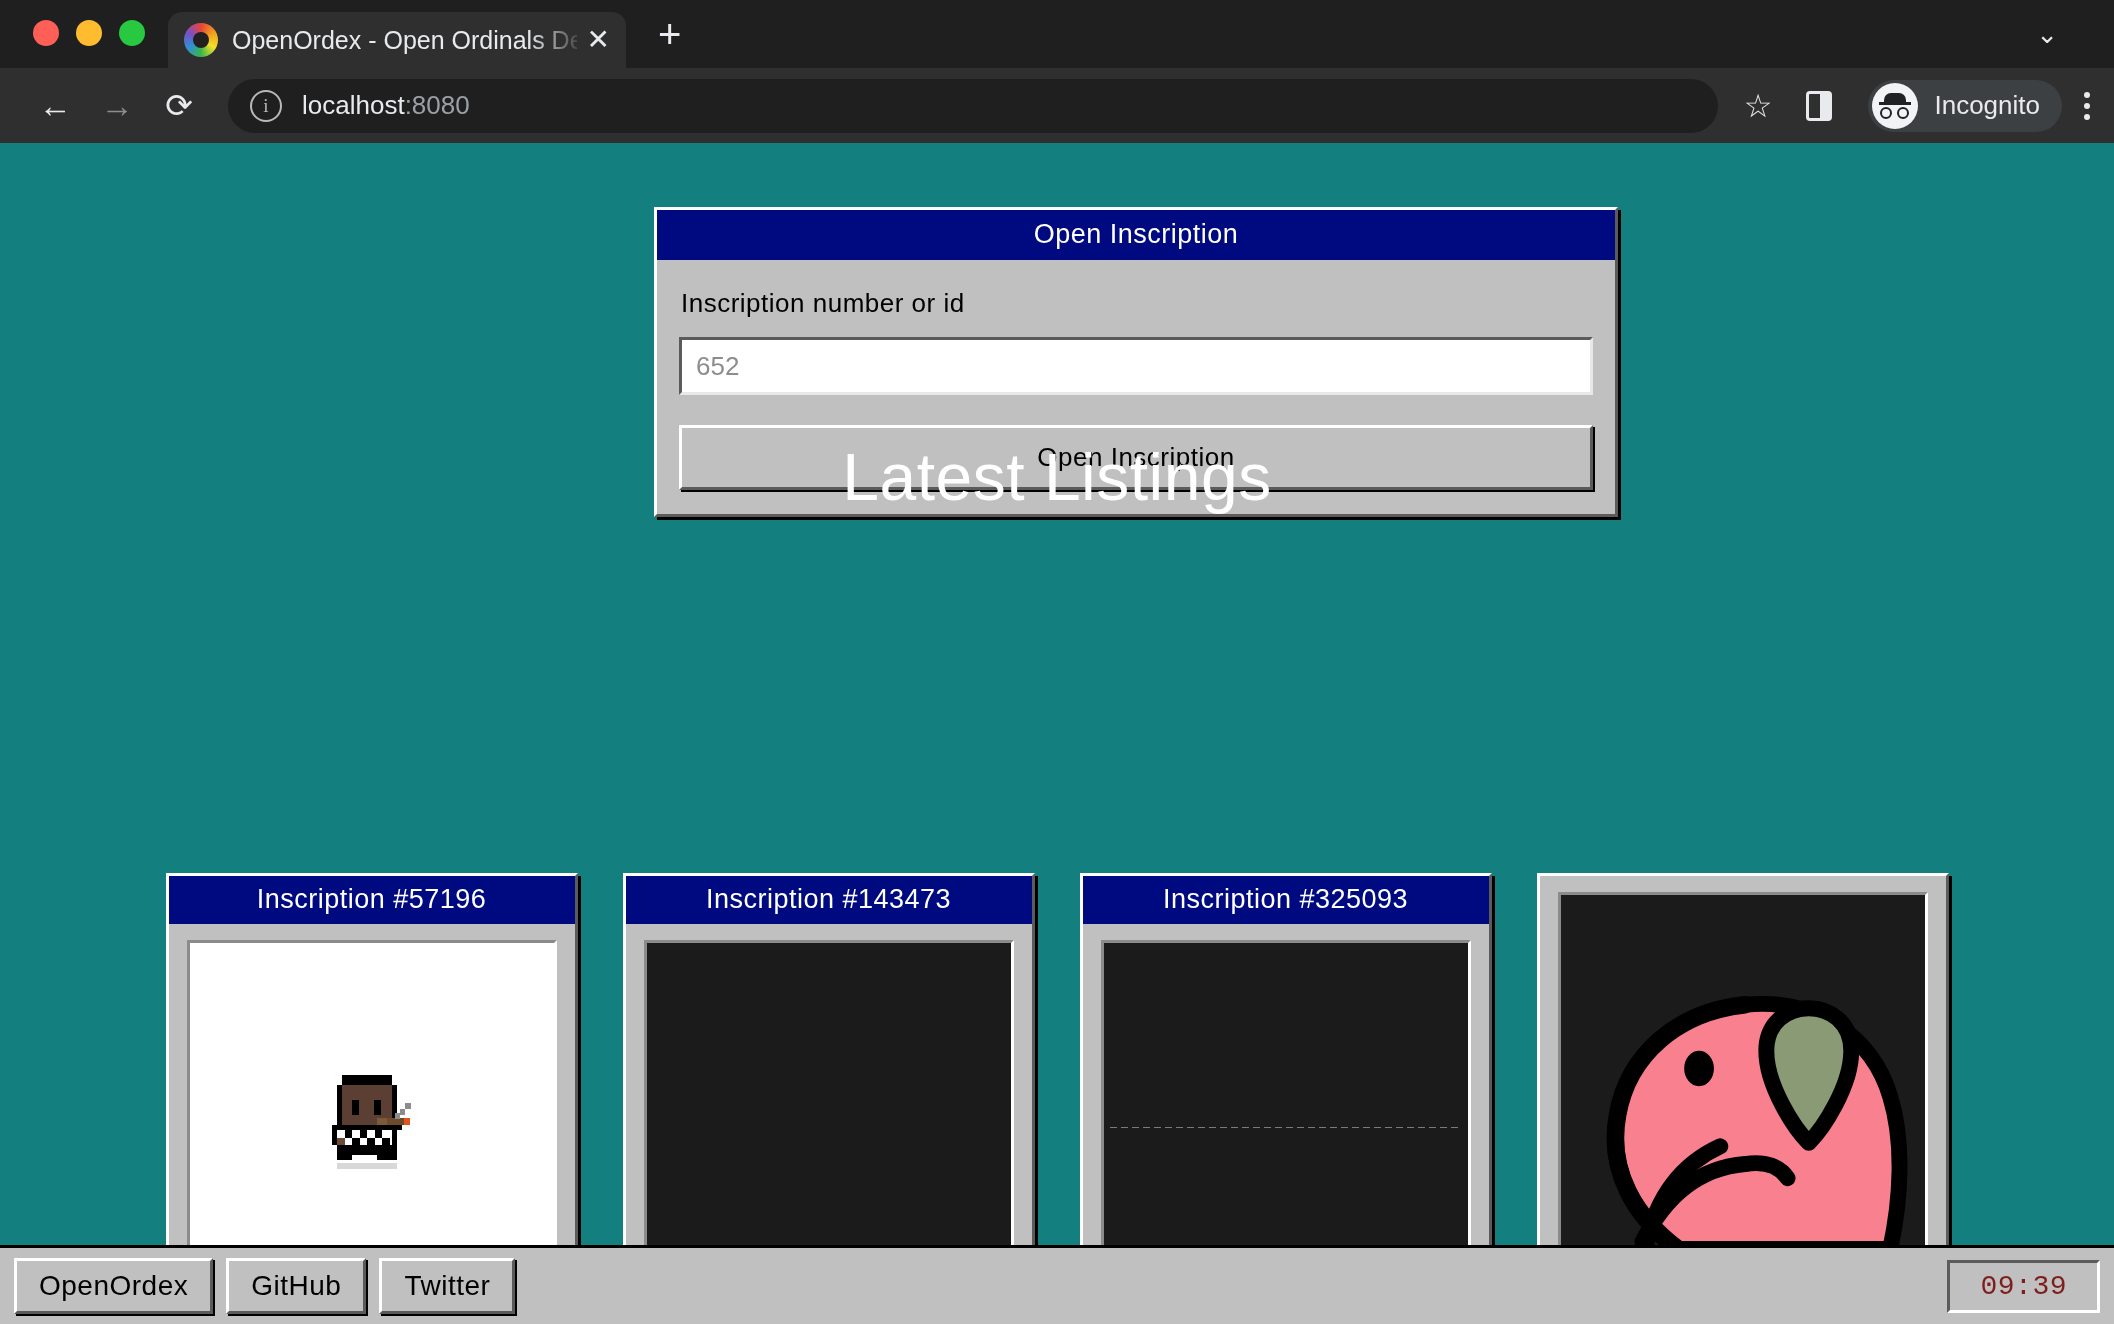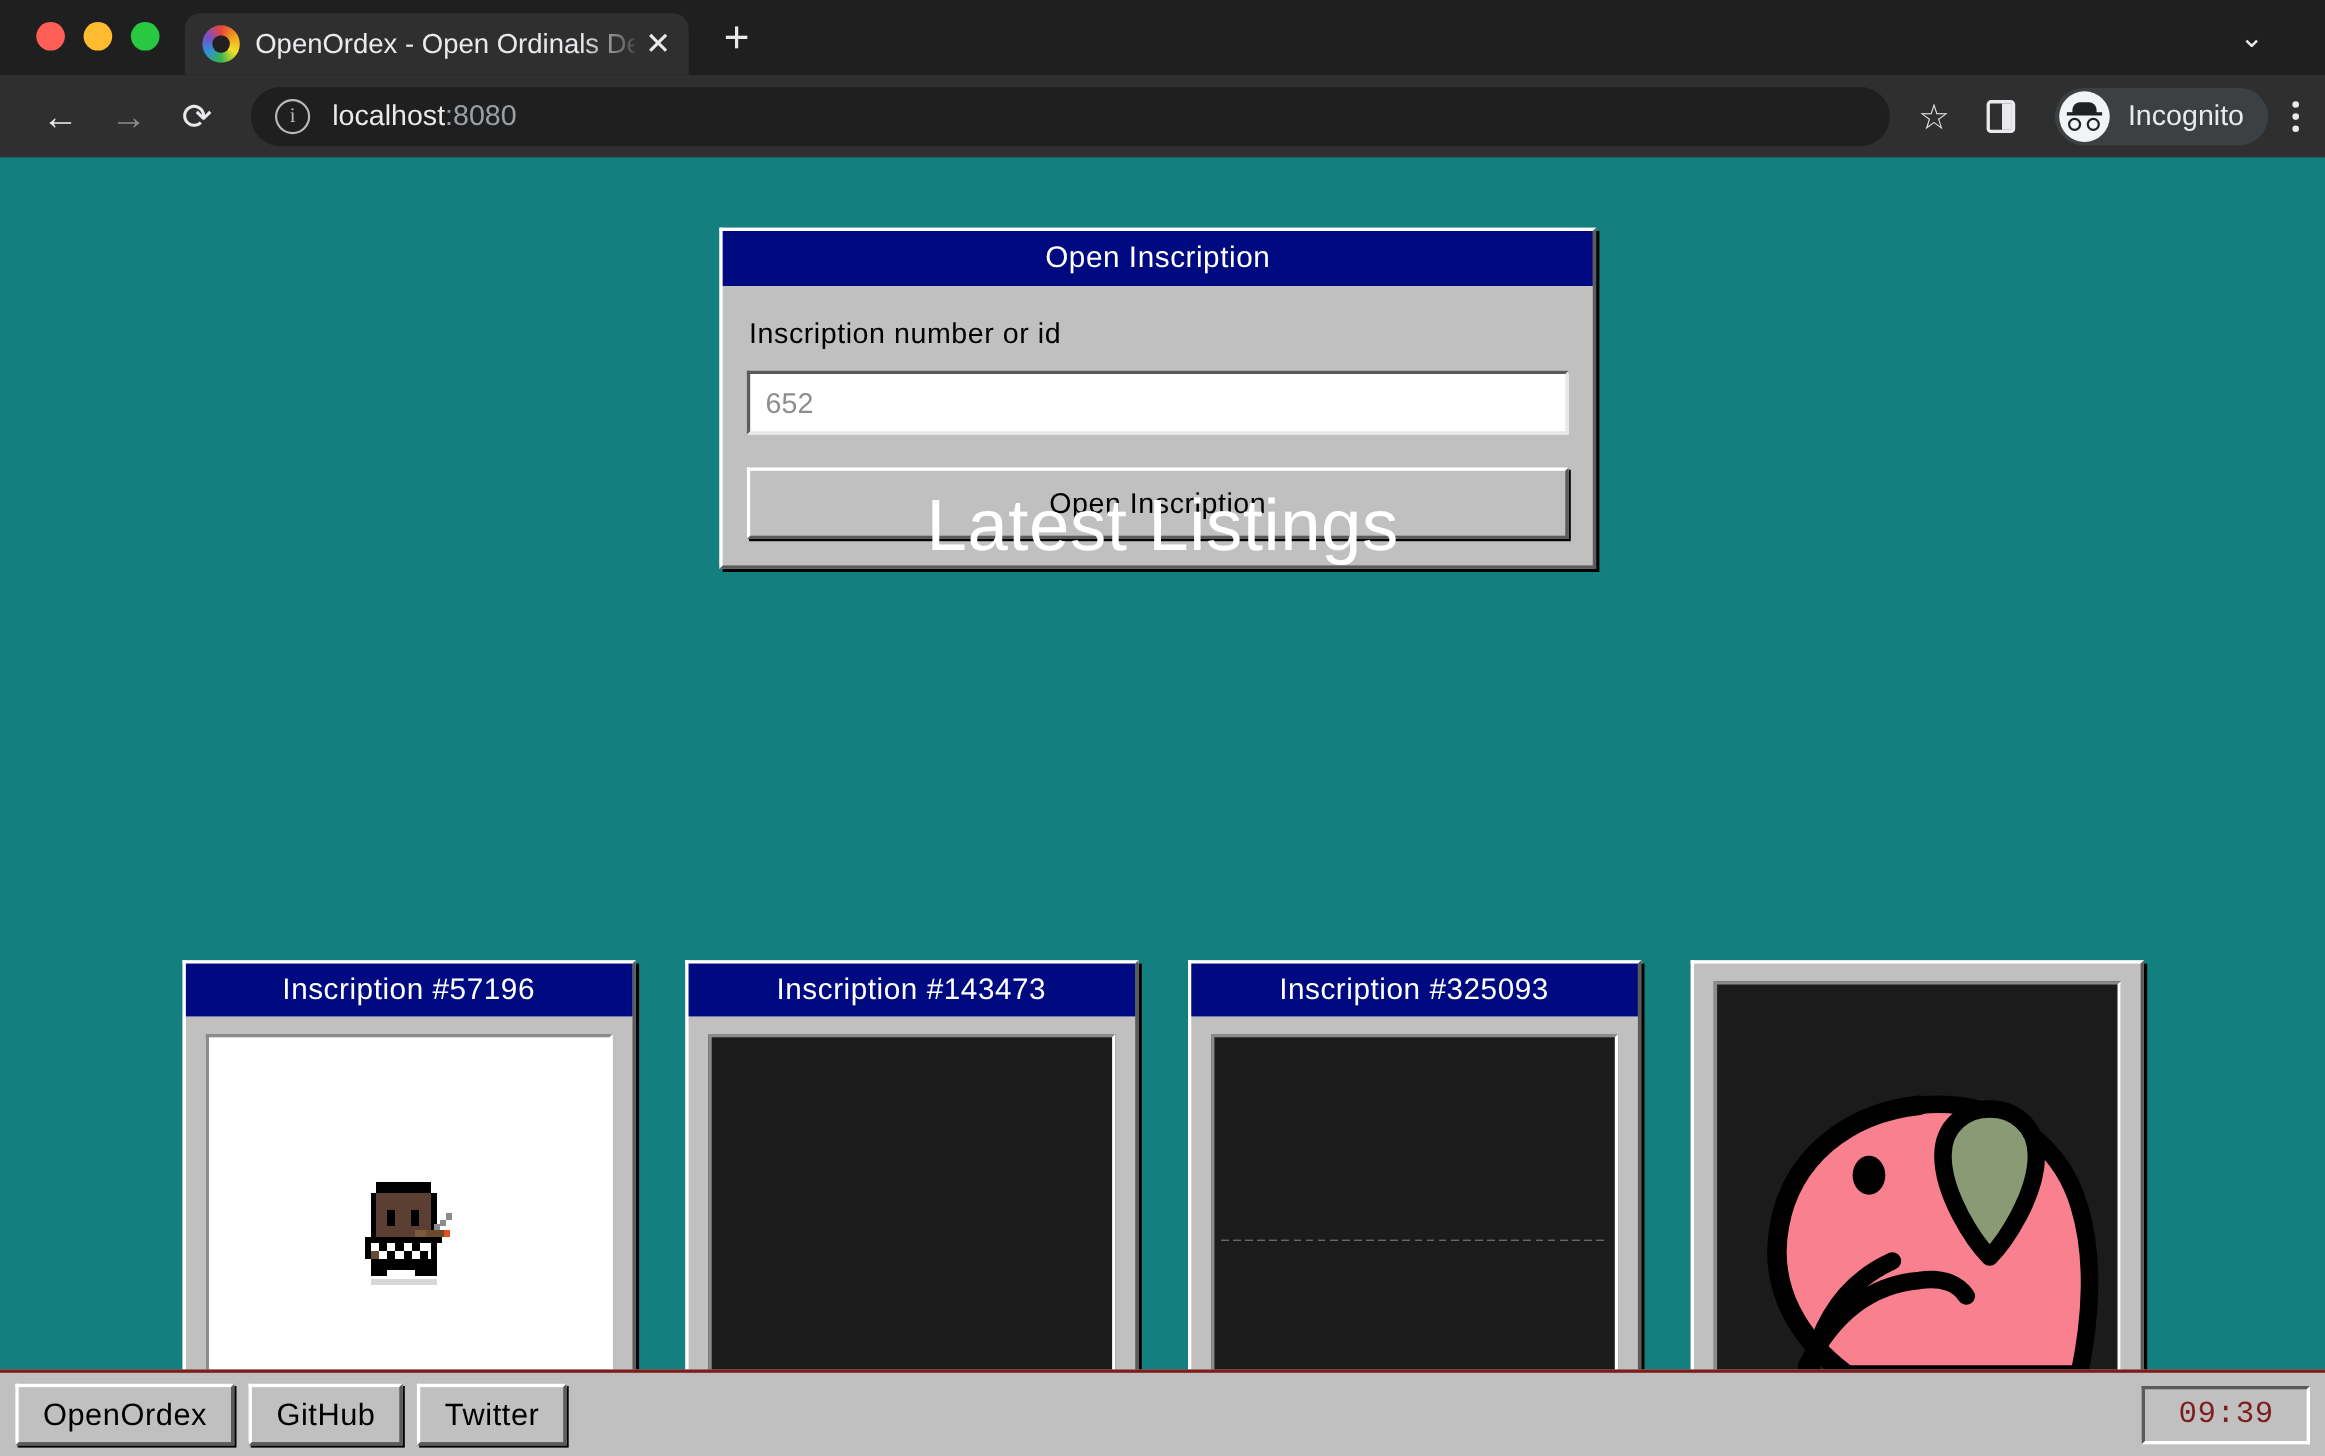--- a/index.html
+++ b/index.html
@@ -72,21 +72,21 @@
   .win{
     background:#c0c0c0;
     border-top:3px solid #fff;border-left:3px solid #fff;
     border-right:3px solid #5b5b5b;border-bottom:3px solid #5b5b5b;
     box-shadow:3px 3px 0 #000;
     box-sizing:border-box;
   }
   .titlebar{background:#000a80;color:#fff;text-align:center;font-size:27px;padding:9px 0 10px;}
 
   
-  .dialog{position:absolute;left:654px;top:64px;width:797px;}
+  .dialog{position:absolute;left:654px;top:64px;width:964px;}
   .dlg-body{padding:28px 22px 24px;}
   .dlg-label{font-size:26px;color:#000;margin:0 0 18px 2px;}
   .field{
     width:100%;height:58px;box-sizing:border-box;background:#fff;
     border-top:3px solid #5b5b5b;border-left:3px solid #5b5b5b;
     border-right:3px solid #e8e8e8;border-bottom:3px solid #e8e8e8;
     font-family:"Liberation Sans",sans-serif;font-size:26px;color:#808080;padding:4px 14px;
     outline:none;
   }
   .field::placeholder{color:#8d8d8d;}
@@ -126,21 +126,21 @@
   .dotmarks{position:absolute;right:10px;bottom:2px;color:#bfbfbf;font-size:18px;letter-spacing:13px;line-height:1;font-family:"DejaVu Sans Mono",monospace;}
   .hairline{position:absolute;left:6px;right:6px;top:52%;height:1px;
     background:repeating-linear-gradient(to right,#9a9a9a 0 7px,transparent 7px 11px);opacity:.75;}
 
   
   .parrot{position:absolute;left:0;right:0;bottom:0;height:100%;}
 
   
   .taskbar{
     position:absolute;left:0;bottom:0;width:2114px;height:79px;background:#c0c0c0;
-    border-top:3px solid #7f1d1d;box-sizing:border-box;display:flex;align-items:center;
+    border-top:3px solid #000000;box-sizing:border-box;display:flex;align-items:center;
     padding:0 14px;gap:13px;
   }
   .tbtn{
     background:#c0c0c0;
     border-top:3px solid #fff;border-left:3px solid #fff;
     border-right:3px solid #5b5b5b;border-bottom:3px solid #5b5b5b;
     box-shadow:2px 2px 0 #000;
     font-family:"Liberation Sans",sans-serif;font-size:28px;color:#000;padding:9px 22px;
   }
   .clock{

